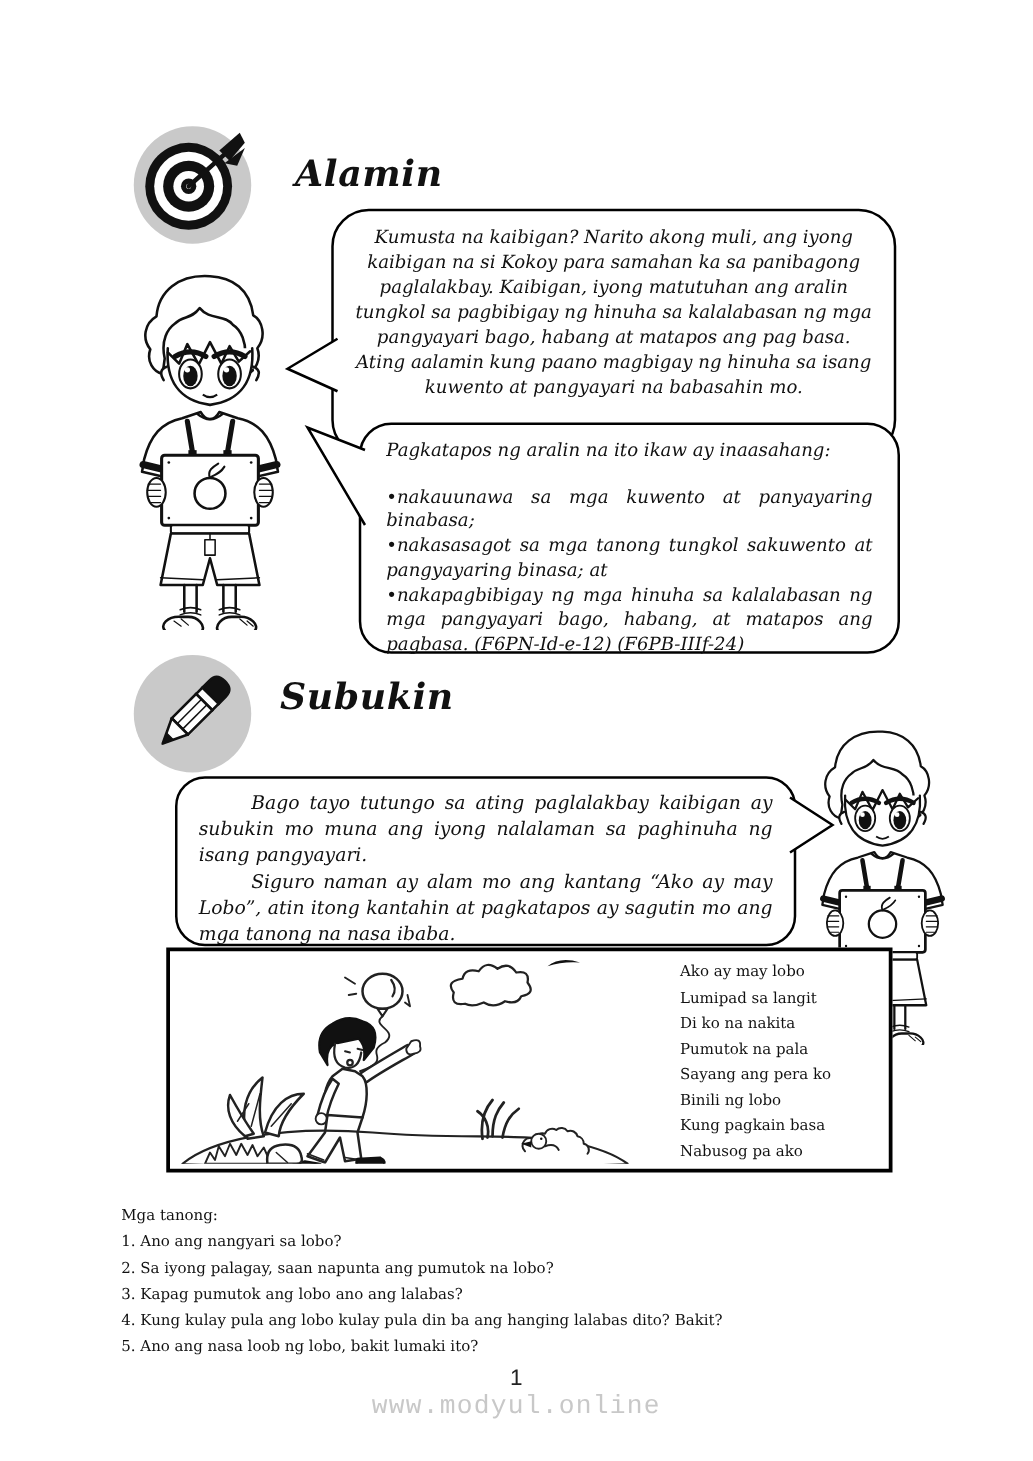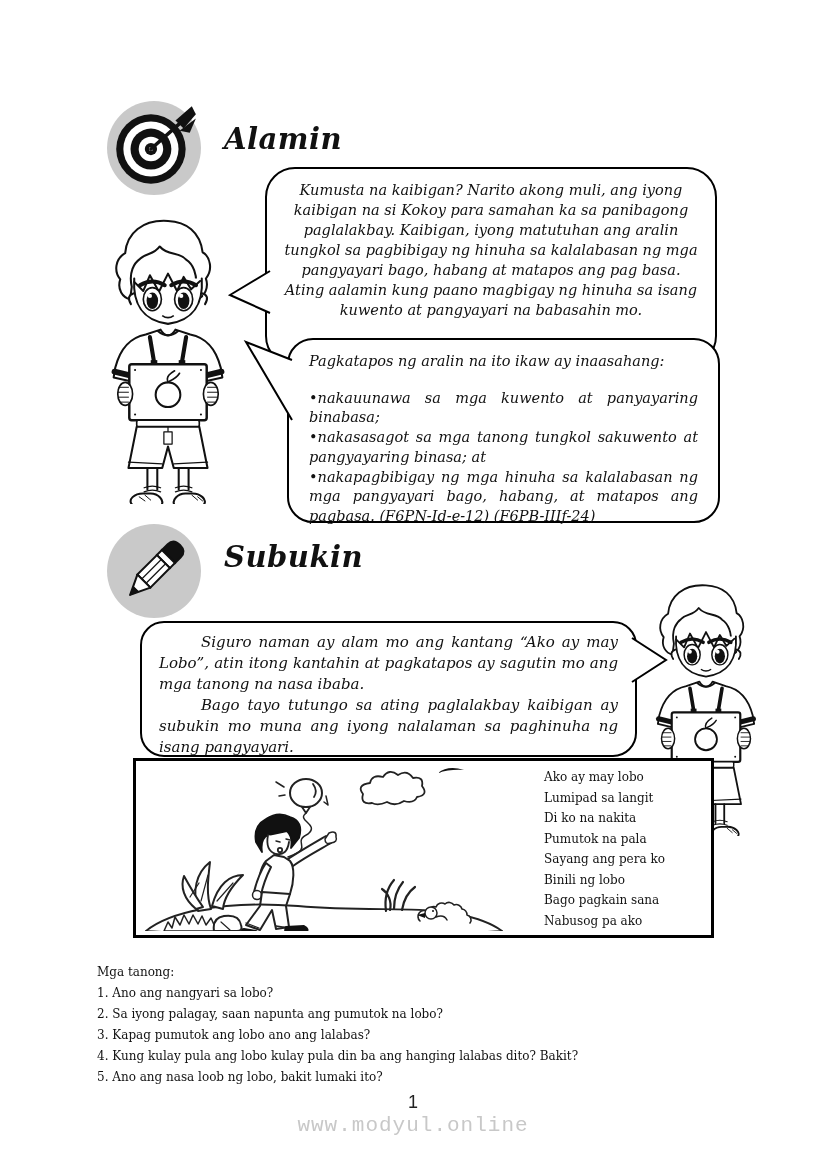--- a/index.html
+++ b/index.html
@@ -16,21 +16,21 @@
   .icon-badge{position:absolute;width:96px;height:96px;}
   #alamin-icon{left:106px;top:100px;}
   #pencil-icon{left:106px;top:523px;}
   
   .section-heading{
     position:absolute;
     font-family:"DejaVu Serif", serif;
     font-weight:bold;font-style:italic;
     font-size:29px;letter-spacing:.5px;color:#111;
   }
-  #alamin-heading{left:224px;top:122px;}
+  #alamin-heading{left:236px;top:122px;}
   #subukin-heading{left:224px;top:540px;}
   
   .bubble{
     position:absolute;background:#fff;border:2px solid #000;
     box-sizing:border-box;z-index:2;
     font-style:italic;color:#111;
   }
   #bubble1{
     left:265px;top:167px;width:452px;height:199px;border-radius:30px;
     padding:11px 17px;font-size:14.5px;line-height:1.38;text-align:center;
@@ -182,22 +182,22 @@
       <rect x="-9" y="-13" width="18" height="27" fill="#fff" stroke="#111" stroke-width="2"></rect>
       <line x1="-3" y1="-13" x2="-3" y2="14" stroke="#111" stroke-width="1.2"></line>
       <line x1="3" y1="-13" x2="3" y2="14" stroke="#111" stroke-width="1.2"></line>
       <path d="M-9,14 L9,14 L0,33 Z" fill="#fff" stroke="#111" stroke-width="2" stroke-linejoin="round"></path>
       <path d="M-3.5,25 L3.5,25 L0,33 Z" fill="#111" stroke="#111"></path>
     </g>
   </svg>
   <div class="section-heading" id="subukin-heading">Subukin</div>
 
   <div class="bubble" id="bubble3">
+    <p>Bago tayo tutungo sa ating paglalakbay kaibigan ay subukin mo muna ang iyong nalalaman sa paghinuha ng isang pangyayari.</p>
     <p>Siguro naman ay alam mo ang kantang “Ako ay may Lobo”, atin itong kantahin at pagkatapos ay sagutin mo ang mga tanong na nasa ibaba.</p>
-    <p>Bago tayo tutungo sa ating paglalakbay kaibigan ay subukin mo muna ang iyong nalalaman sa paghinuha ng isang pangyayari.</p>
   </div>
   <svg class="tail" id="tail3" width="40" height="52">
     <path d="M2,4 L36,26 L2,48" fill="#fff" stroke="#000" stroke-width="2"></path>
   </svg>
 
   <svg class="boy" id="boy-right" viewBox="0 0 170 350">
     <use href="#kokoy-boy"></use>
   </svg>
 
   <div id="song-box">
@@ -258,21 +258,21 @@
         <path d="M83,159 l9,8" stroke-width="1.2"></path>
       </g>
     </svg>
     <div id="lyrics">
       <div>Ako ay may lobo</div>
       <div>Lumipad sa langit</div>
       <div>Di ko na nakita</div>
       <div>Pumutok na pala</div>
       <div>Sayang ang pera ko</div>
       <div>Binili ng lobo</div>
-      <div>Bago pagkain sana</div>
+      <div>Kung pagkain basa</div>
       <div>Nabusog pa ako</div>
     </div>
   </div>
 
   <div id="questions">
     <div>Mga tanong:</div>
     <div>1. Ano ang nangyari sa lobo?</div>
     <div>2. Sa iyong palagay, saan napunta ang pumutok na lobo?</div>
     <div>3. Kapag pumutok ang lobo ano ang lalabas?</div>
     <div>4. Kung kulay pula ang lobo kulay pula din ba ang hanging lalabas dito? Bakit?</div>

